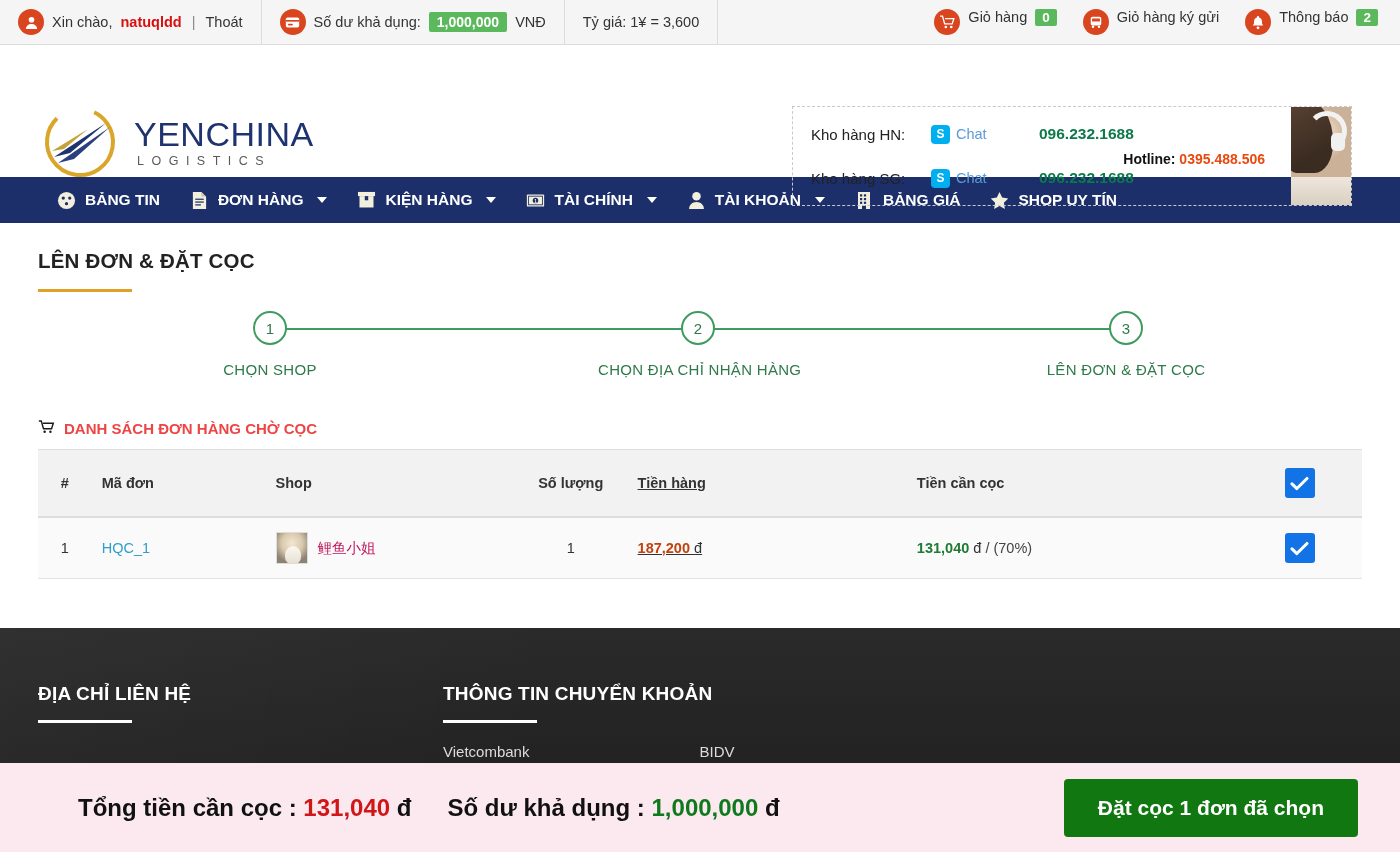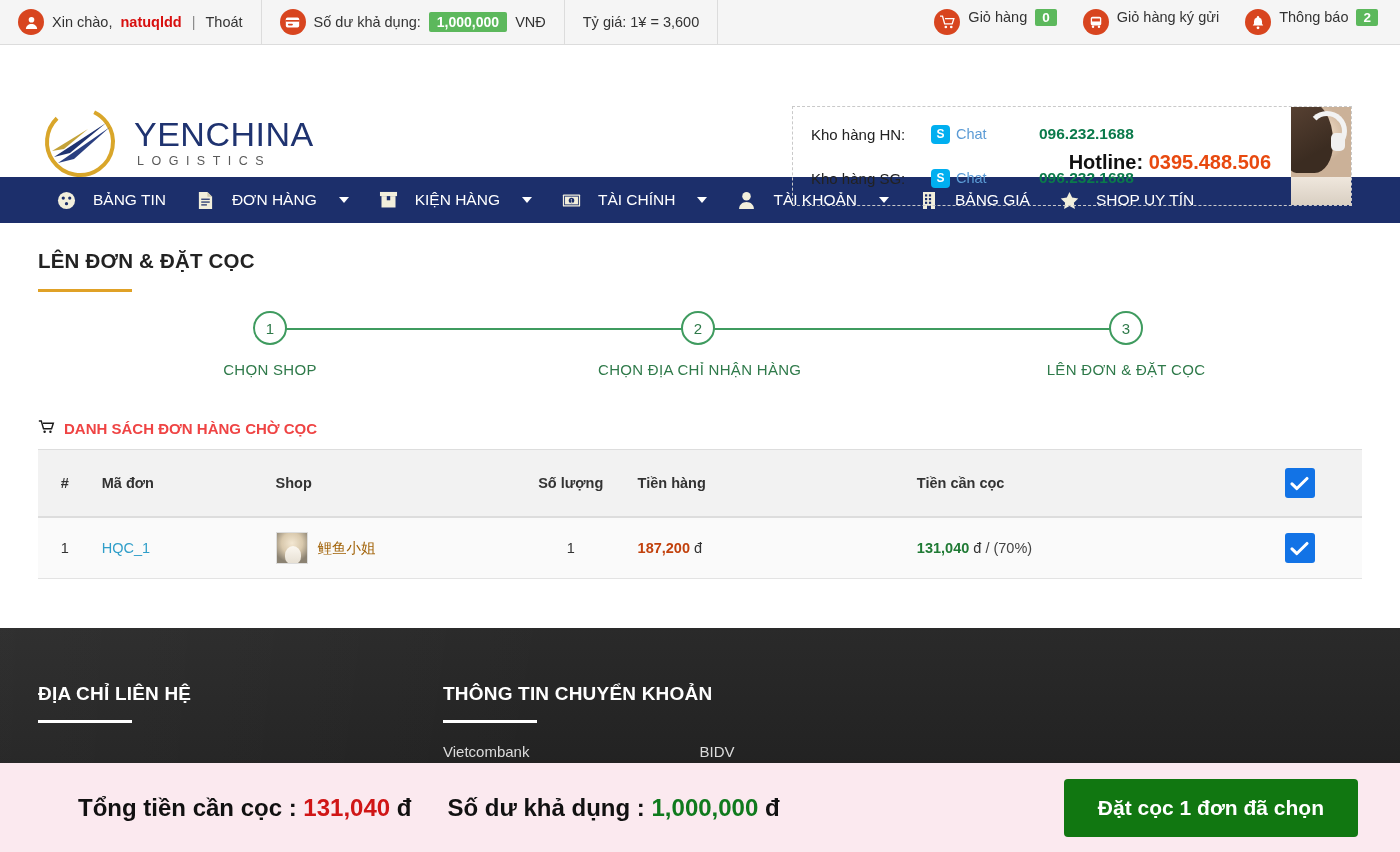--- a/index.html
+++ b/index.html
@@ -87,22 +87,22 @@
   .crow .lbl { width: 120px; }
   .skype-chat { display: flex; align-items: center; gap: 6px; width: 108px; }
   .sk-ic {
     width: 19px; height: 19px; border-radius: 4px; background: #00aff0;
     color: #fff; font-size: 12px; font-weight: bold;
     display: inline-flex; align-items: center; justify-content: center;
   }
   .sk-label { color: #5b9bd5; font-size: 14.5px; }
   .phone { color: #0b7a4b; font-weight: bold; font-size: 15.5px; }
   .hotline {
-    position: absolute; right: 80px; top: 44px;
-    font-size: 20px; font-weight: bold; color: #111;
+    position: absolute; right: 86px; top: 44px;
+    font-size: 14px; font-weight: bold; color: #111;
     white-space: nowrap;
   }
   .hotline .num { color: #e8490f; }
   .agent-photo {
     position: absolute; right: 0; top: 0; width: 60px; height: 98px;
     overflow: hidden;
     background:
       radial-gradient(ellipse 34px 30px at 38% 28%, #efe3d6 0%, #e3cdb6 60%, #cbb198 100%),
       linear-gradient(160deg, #d9c6b2 0%, #b29a84 50%, #8e7962 100%);
   }
@@ -127,22 +127,22 @@
 
   
   .nav {
     height: 46px;
     background: #1c2f6b;
     display: flex; align-items: center;
     padding-left: 42px;
     gap: 0;
   }
   .nav-item {
-    display: flex; align-items: center; gap: 17px;
-    color: #ffffff; font-size: 15.5px; font-weight: normal;
+    display: flex; align-items: center; gap: 9px;
+    color: #ffffff; font-size: 15.5px; font-weight: bold;
     padding: 0 15px; height: 46px; white-space: nowrap;
     cursor: pointer;
   }
   .nav-item .caret {
     width: 0; height: 0; margin-left: 5px;
     border-left: 5px solid transparent;
     border-right: 5px solid transparent;
     border-top: 6px solid #ffffff;
   }
   .nav-ic { width: 19px; height: 19px; display:inline-flex; align-items:center; justify-content:center; }
@@ -201,39 +201,39 @@
   table.orders tbody td {
     background: #fafafa;
     border-bottom: 1px solid #e3e3e3;
     padding: 14px 10px; font-size: 14.5px; color: #333;
     vertical-align: middle;
   }
   .c-idx { width: 52px; text-align: center !important; }
   .c-code { width: 168px; }
   .c-shop { width: 240px; }
   .c-qty  { width: 110px; text-align: center !important; }
-  .c-money{ width: 270px; }
+  .c-money{ width: 270px; text-decoration: underline; }
   .c-dep  { width: 320px; }
   .c-chk  { width: 120px; text-align: center !important; }
 
   .link-code { color: #2f9ec9; text-decoration: none; }
   .shop-cell { display: flex; align-items: center; gap: 10px; }
   .shop-thumb {
     width: 32px; height: 32px; flex: 0 0 auto; border: 1px solid #ddd;
     background:
       radial-gradient(circle at 50% 34%, #f3e7d2 0%, #d9c9ad 42%, #8b8272 78%),
       linear-gradient(180deg,#5b5547 0%, #cfc6b4 55%, #efeade 100%);
     position: relative; overflow: hidden;
   }
   .shop-thumb::after {
     content:""; position:absolute; left:8px; top:13px; width:16px; height:18px;
     background: linear-gradient(180deg,#fbf7f0,#e6dfd2);
     border-radius: 50% 50% 40% 40%;
   }
-  .shop-name { font-size: 14.5px; color: #a16207; }
+  .shop-name { font-size: 14.5px; color: #be185d; }
   .money-blue { color: #c2410c; font-weight: bold; }
   .money-green { color: #1f7a34; font-weight: bold; }
   .pct { color: #444; font-weight: normal; }
 
   .chkbox {
     width: 30px; height: 30px; border-radius: 3px;
     background: #1273e6; display: inline-flex;
     align-items: center; justify-content: center;
     cursor: pointer;
   }

